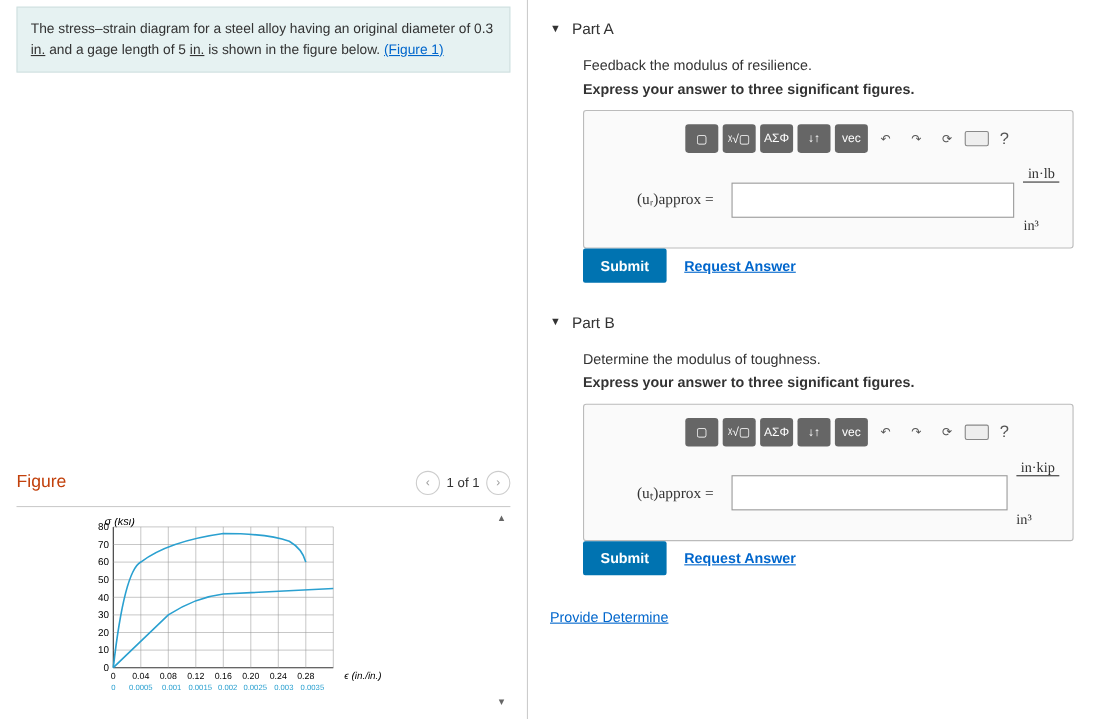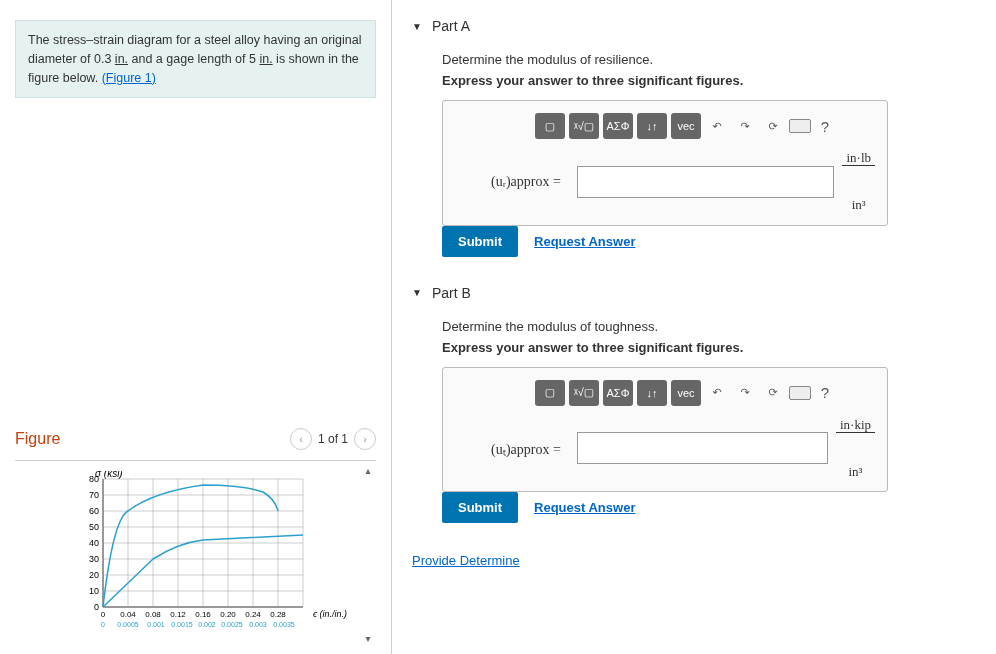--- a/index.html
+++ b/index.html
@@ -1,18 +1,18 @@
 <!DOCTYPE html>
 <html><head>
   <meta charset="utf-8">
   <style>
     * { box-sizing: border-box; margin: 0; padding: 0; }
     body { font-family: Arial, sans-serif; font-size: 13px; color: #333; background: #fff; }
     .container { display: flex; width: 996px; height: 654px; }
-    .left-panel { width: 392px; padding: 20px 15px 10px 15px; border-right: 1px solid #ccc; position: relative; }
+    .left-panel { width: 480px; padding: 6px 15px 10px 15px; border-right: 1px solid #ccc; position: relative; }
     .right-panel { width: 516px; padding: 10px 20px; overflow-y: auto; }
     .problem-box { background: #e6f2f2; border: 1px solid #d0e0e0; padding: 10px 12px; font-size: 12.5px; line-height: 1.5; margin-bottom: 20px; }
     .problem-box a { color: #0066cc; text-decoration: underline; }
     .figure-section { position: absolute; bottom: 10px; left: 15px; right: 15px; }
     .figure-header { display: flex; justify-content: space-between; align-items: center; margin-bottom: 10px; }
     .figure-title { font-size: 16px; font-weight: normal; color: #c2410c; }
     .pager { display: flex; align-items: center; gap: 6px; font-size: 12px; }
     .pager-btn { width: 22px; height: 22px; border: 1px solid #ccc; border-radius: 50%; background: #fff; display: flex; align-items: center; justify-content: center; cursor: pointer; color: #999; font-size: 11px; }
     .figure-body { border-top: 1px solid #ccc; padding-top: 10px; position: relative; }
     .scroll-arrow { position: absolute; right: 0; width: 16px; text-align: center; color: #666; font-size: 10px; }
@@ -24,21 +24,21 @@
     .instruction1 { font-size: 13px; margin-bottom: 6px; }
     .instruction2 { font-size: 13px; font-weight: bold; margin-bottom: 12px; }
     .answer-box { border: 1px solid #bbb; border-radius: 3px; padding: 12px; background: #fafafa; }
     .toolbar { display: flex; align-items: center; gap: 4px; margin-bottom: 12px; padding-left: 80px; }
     .tb-btn { width: 30px; height: 26px; background: #666; color: #fff; border: none; border-radius: 3px; font-size: 11px; display: flex; align-items: center; justify-content: center; cursor: pointer; }
     .tb-btn.light { background: transparent; color: #555; width: 24px; }
     .tb-help { width: 20px; color: #555; text-align: center; font-size: 15px; cursor: pointer; }
     .input-row { display: flex; align-items: center; gap: 8px; margin-left: 36px; }
     .var-label { font-family: 'Times New Roman', serif; font-size: 14px; white-space: nowrap; min-width: 78px; }
     .answer-input { flex: 1; height: 32px; border: 1px solid #999; padding: 4px 8px; font-size: 13px; }
-    .unit-wrap { display: flex; flex-direction: column; align-items: center; font-family: 'Times New Roman', serif; font-size: 13px; line-height: 1.1; gap: 32px; }
+    .unit-wrap { display: flex; flex-direction: column; font-family: 'Times New Roman', serif; font-size: 13px; line-height: 1.1; gap: 32px; }
     .unit-wrap .top { border-bottom: 1px solid #333; padding: 0 4px; }
     .submit-row { margin-top: 0; display: flex; align-items: center; gap: 16px; }
     .submit-btn { background: #0073b1; color: #fff; border: none; padding: 8px 16px; font-size: 13px; font-weight: bold; cursor: pointer; border-radius: 2px; }
     .request-link { color: #0066cc; text-decoration: underline; font-size: 13px; font-weight: bold; cursor: pointer; }
     .feedback-link { color: #0066cc; text-decoration: underline; font-size: 13px; cursor: pointer; padding: 10px 0; display: inline-block; }
     .kbd-icon { border: 1px solid #888; border-radius: 2px; width: 22px; height: 14px; display: inline-block; background: #eee; }
   </style>
 </head>
 <body>
 
@@ -128,21 +128,21 @@
     </div>
   </div>
 
   <div class="right-panel">
     
     <div class="part-header">
       <span class="arrow">▼</span>
       <span class="part-title">Part A</span>
     </div>
     <div class="part-body">
-      <div class="instruction1">Determine the modulus of resilience.</div>
+      <div class="instruction1">Feedback the modulus of resilience.</div>
       <div class="instruction2">Express your answer to three significant figures.</div>
       <div class="answer-box">
         <div class="toolbar">
           <button class="tb-btn">▢</button>
           <button class="tb-btn">ᵡ√▢</button>
           <button class="tb-btn">ΑΣΦ</button>
           <button class="tb-btn">↓↑</button>
           <button class="tb-btn">vec</button>
           <button class="tb-btn light">↶</button>
           <button class="tb-btn light">↷</button>

